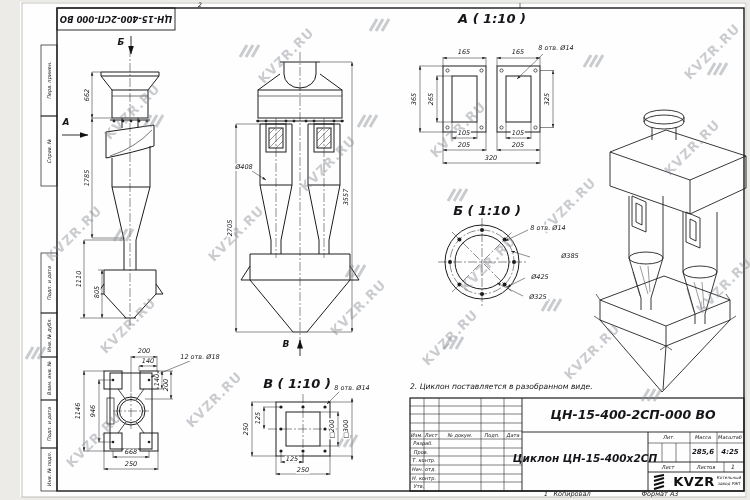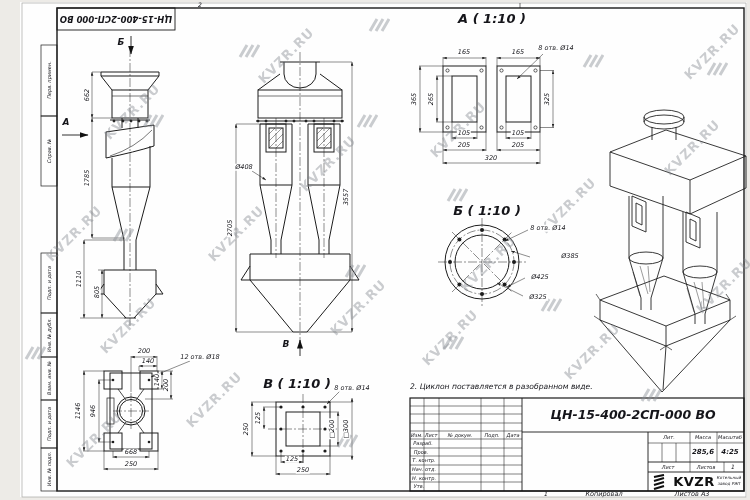--- a/index.html
+++ b/index.html
@@ -15,21 +15,21 @@
   .sl{font-size:5px;}
   .tb4{font-size:4.2px;}
   .tb5{font-size:5px;}
   .tb6{font-size:6px;}
   .tb7{font-size:7px;font-weight:bold;}
   .tb11{font-size:10.5px;font-weight:bold;}
   .tb13{font-size:12.5px;font-weight:bold;}
   .klogo{font-size:13px;font-weight:800;font-style:normal;letter-spacing:.5px;color:#0f0f0f;}
   .stamp{font-size:8.5px;font-weight:bold;}
   .zone{font-size:6px;}
-  .bt{font-size:6.5px;margin-left:32px;}
+  .bt{font-size:6.5px;}
   .note{position:absolute;font-style:italic;font-size:7.6px;color:#15151a;white-space:nowrap;}
   .wm{position:absolute;font-weight:bold;font-size:13px;color:rgba(125,130,138,.40);transform:rotate(-45deg);font-style:normal;letter-spacing:1px;pointer-events:none;}
   .wml{position:absolute;opacity:.45;pointer-events:none;}
 </style>
 </head>
 <body>
 
 <div class="sheet">
   <div class="paper"></div>
 
@@ -344,21 +344,21 @@
         <path d="M2,15 L9,3 M8,15 L15,3 M14,15 L21,3" stroke="#8b9097" stroke-width="3"></path>
       </svg></span>
   <span class="wml" style="left:24px;top:344px"><svg width="22" height="16">
         <path d="M2,15 L9,3 M8,15 L15,3 M14,15 L21,3" stroke="#8b9097" stroke-width="3"></path>
       </svg></span>
 
   <span class="txt flip stamp" style="left:116px;top:19px">ЦН-15-400-2СП-000 ВО</span>
   <span class="txt zone" style="left:200px;top:5px">2</span>
   <span class="txt zone" style="left:546px;top:494px">1</span>
   <span class="txt bt" style="left:572px;top:494px">Копировал</span>
-  <span class="txt bt" style="left:660px;top:494px">Листов А3</span>
+  <span class="txt bt" style="left:660px;top:494px">Формат А3</span>
   <span class="txt rot sl" style="left:49px;top:80px">Перв. примен.</span>
   <span class="txt rot sl" style="left:49px;top:151px">Справ. №</span>
   <span class="txt rot sl" style="left:49px;top:283px">Подп. и дата</span>
   <span class="txt rot sl" style="left:49px;top:335px">Инв. № дубл.</span>
   <span class="txt rot sl" style="left:49px;top:378px">Взам. инв. №</span>
   <span class="txt rot sl" style="left:49px;top:424px">Подп. и дата</span>
   <span class="txt rot sl" style="left:49px;top:469px">Инв. № подл.</span>
 
   <span class="txt arr" style="left:121px;top:42px">Б</span>
   <span class="txt arr" style="left:66px;top:122px">А</span>
@@ -406,20 +406,21 @@
   <span class="txt rot dim" style="left:157px;top:380px">140</span>
   <span class="txt rot dim" style="left:166px;top:385px">200</span>
   <span class="txt rot dim" style="left:78px;top:411px">1146</span>
   <span class="txt rot dim" style="left:93px;top:411px">946</span>
   <span class="txt dim" style="left:131px;top:452px">668</span>
   <span class="txt dim" style="left:131px;top:464px">250</span>
 
   <span class="note" style="left:410px;top:382px">2. Циклон поставляется в разобранном виде.</span>
 
   <span class="txt tb13" style="left:633px;top:415px">ЦН-15-400-2СП-000 ВО</span>
+  <span class="txt tb11" style="left:585px;top:458px">Циклон ЦН-15-400х2СП</span>
   <span class="txt tb5" style="left:669px;top:437px">Лит.</span>
   <span class="txt tb5" style="left:703px;top:437px">Масса</span>
   <span class="txt tb5" style="left:730px;top:437px">Масштаб</span>
   <span class="txt tb7" style="left:703px;top:452px">285,6</span>
   <span class="txt tb7" style="left:730px;top:452px">4:25</span>
   <span class="txt tb5" style="left:668px;top:467px">Лист</span>
   <span class="txt tb5" style="left:706px;top:467px">Листов</span>
   <span class="txt tb6" style="left:733px;top:467px">1</span>
   <span class="txt tb5" style="left:417px;top:435px">Изм.</span>
   <span class="txt tb5" style="left:431px;top:435px">Лист</span>

